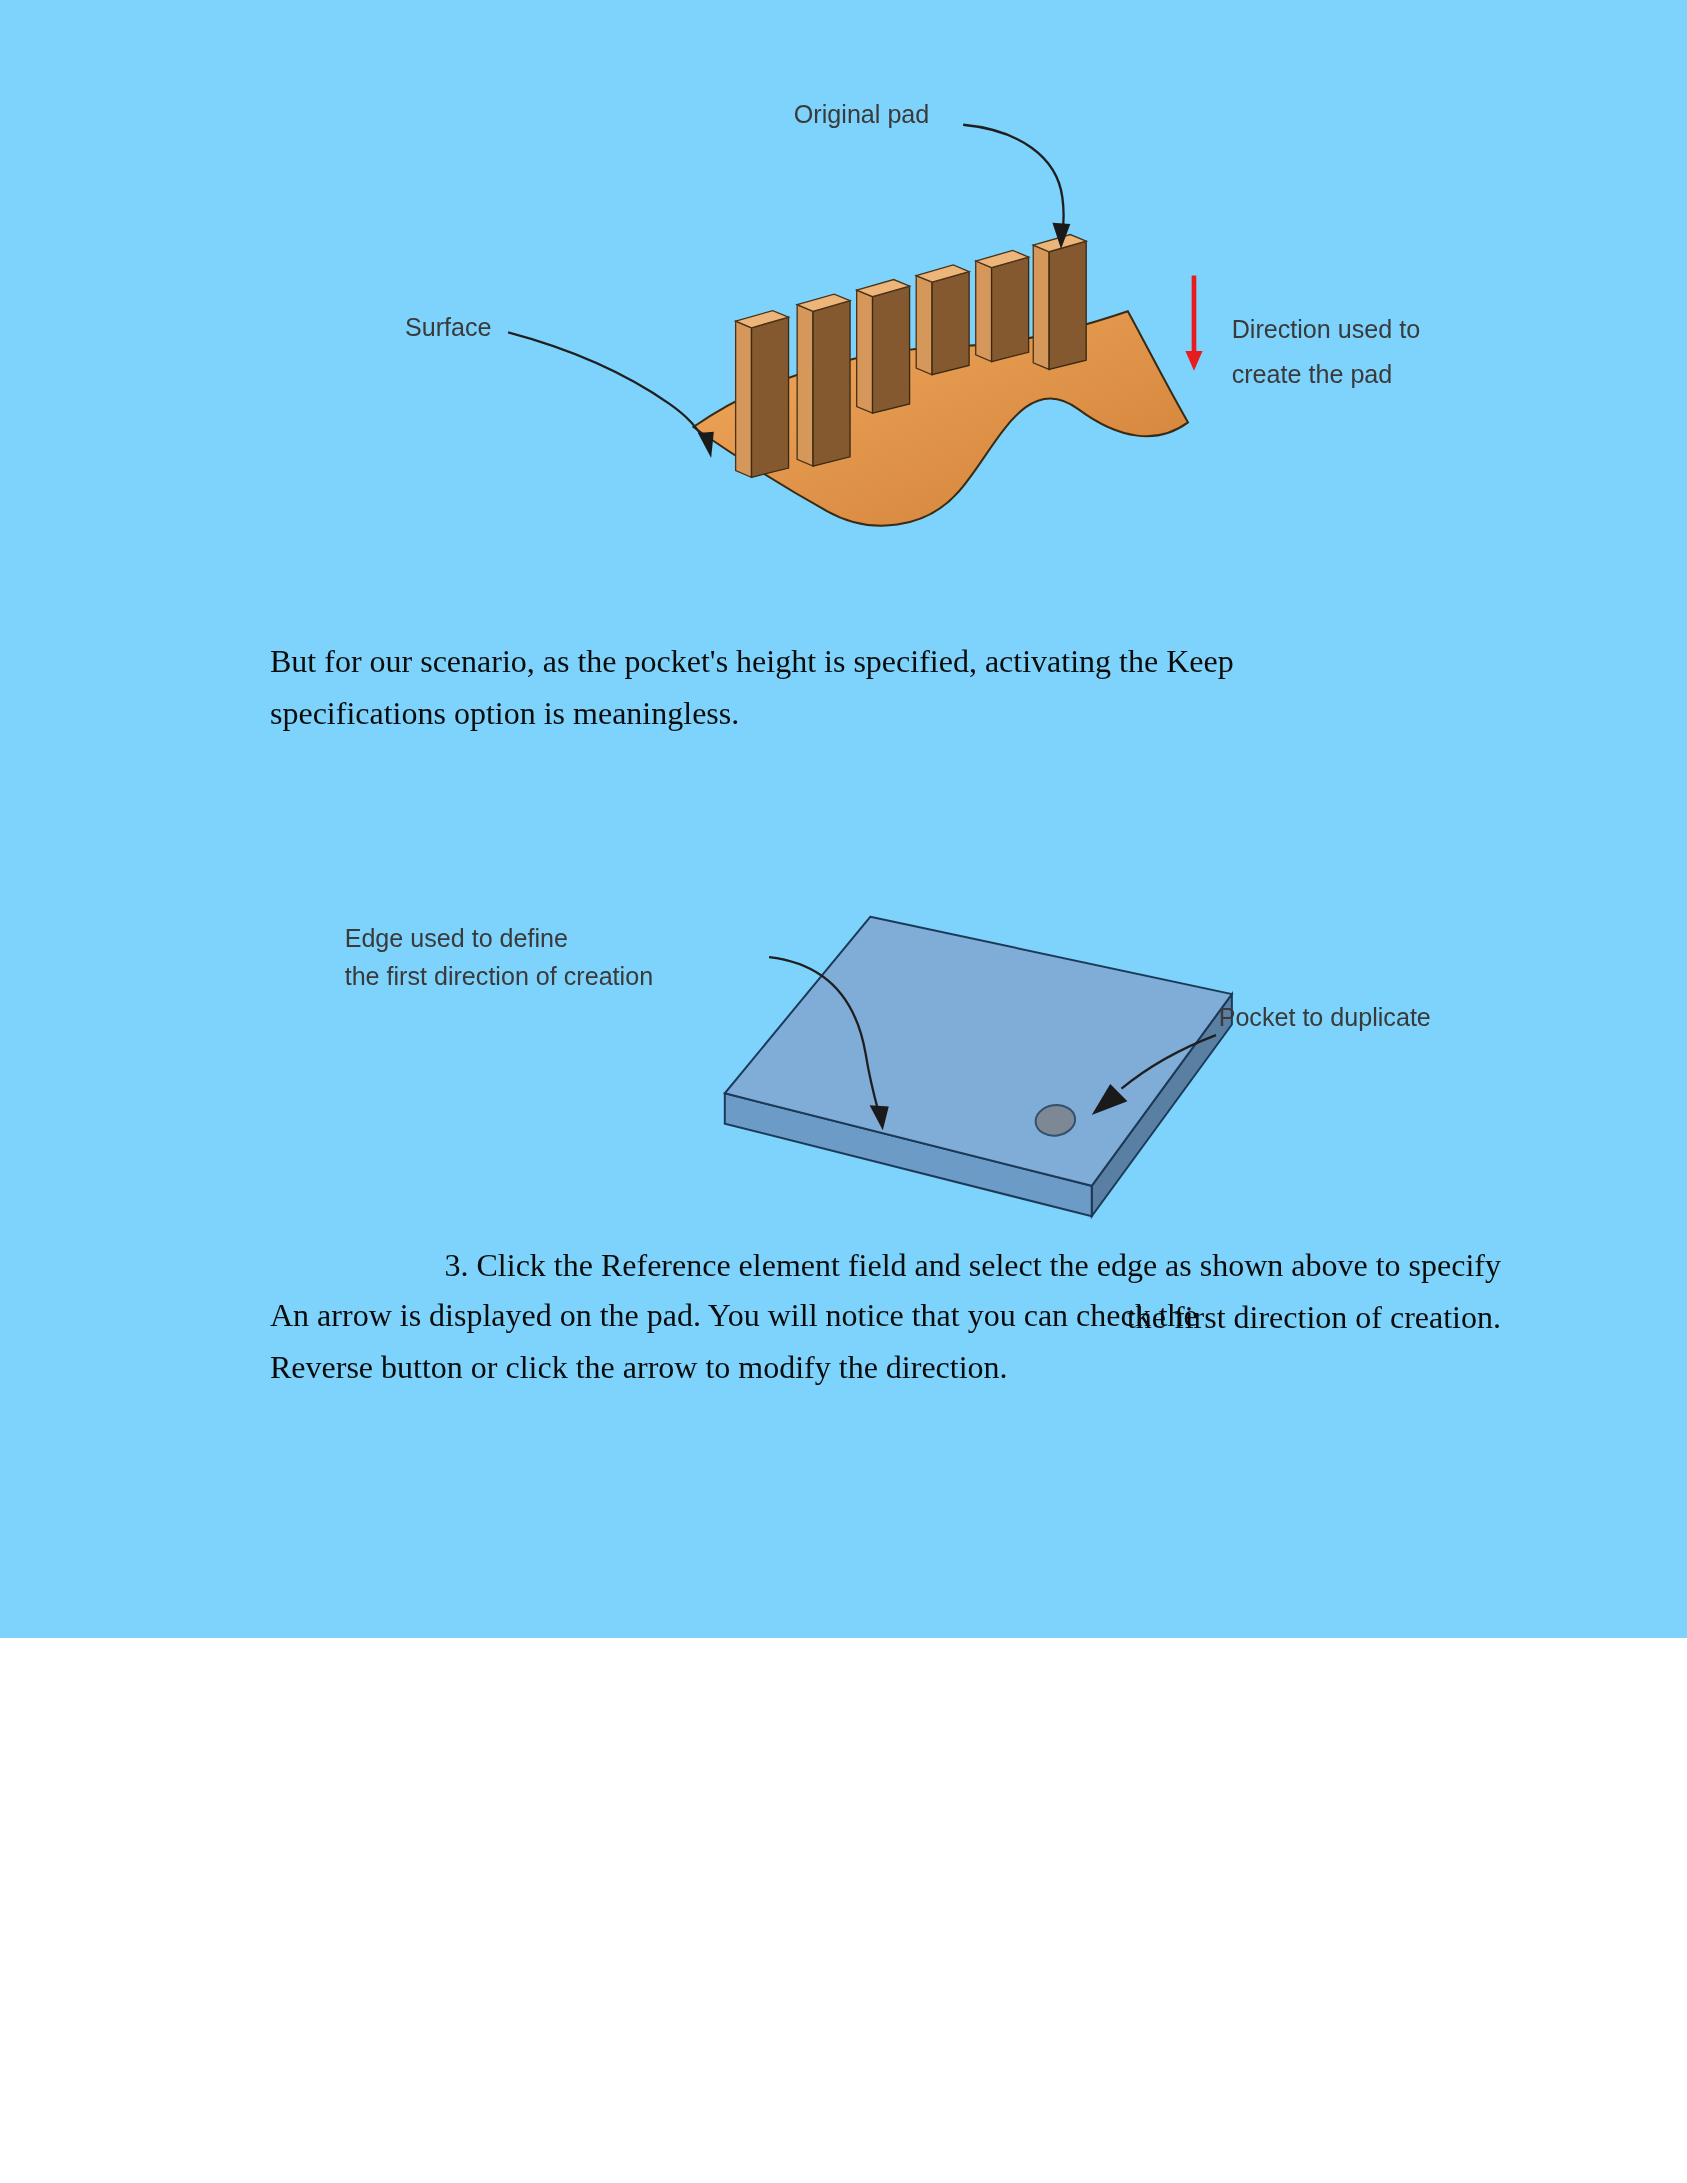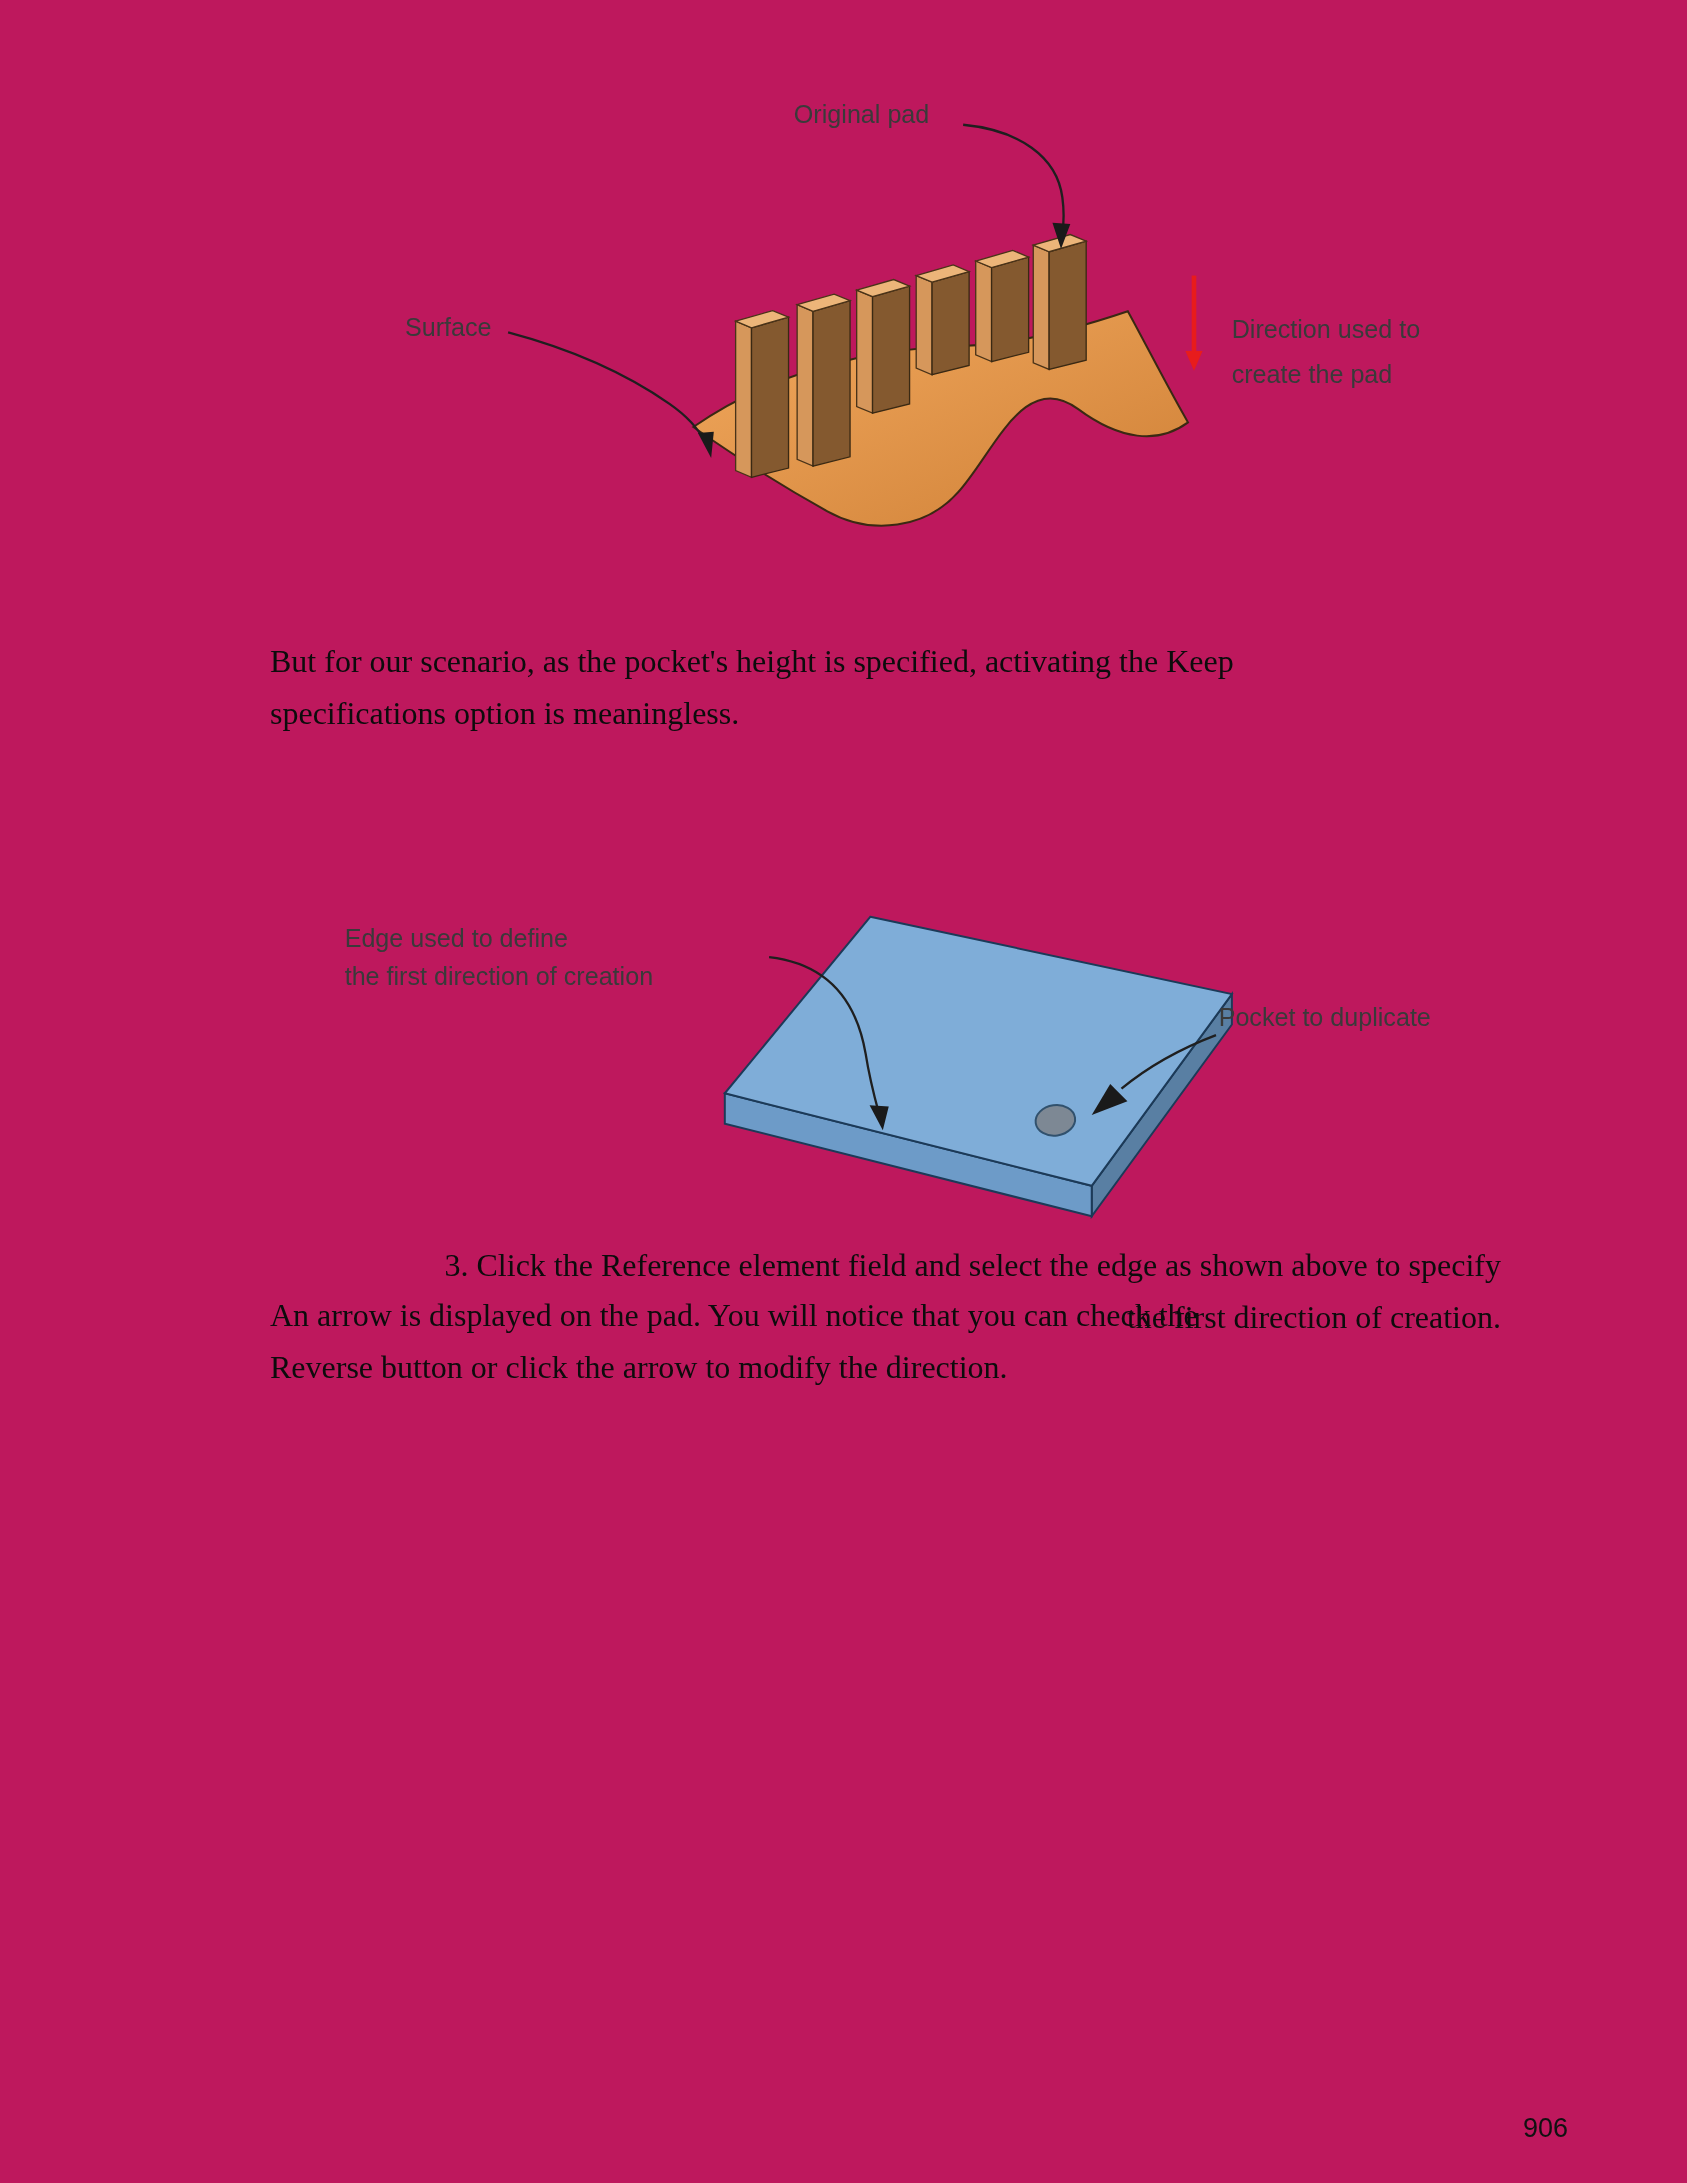--- a/index.html
+++ b/index.html
@@ -1,21 +1,21 @@
 <!DOCTYPE html>
 <html style="font-size:10.6px"><head>
 <meta charset="utf-8">
 <style>
   * { margin:0; padding:0; box-sizing:border-box; }
   html,body { background:#ffffff; }
   .page {
     position:relative;
     width:1687px;
-    height:2183px;
-    background:#be185d;
+    height:1638px;
+    background:#7dd3fc;
     overflow:hidden;
     font-family:"Liberation Serif", serif;
   }
   .figure { position:absolute; }
   .body-para {
     position:absolute;
     left:270px;
     width:1231px;
     font-family:"Liberation Serif", serif;
     font-size:32px;

